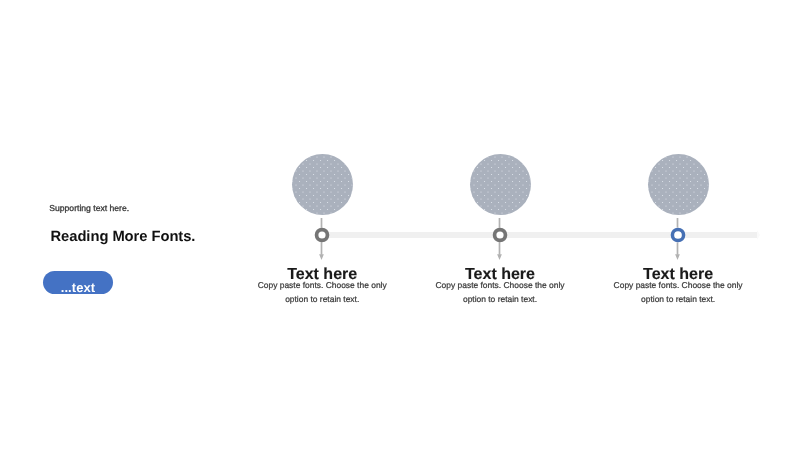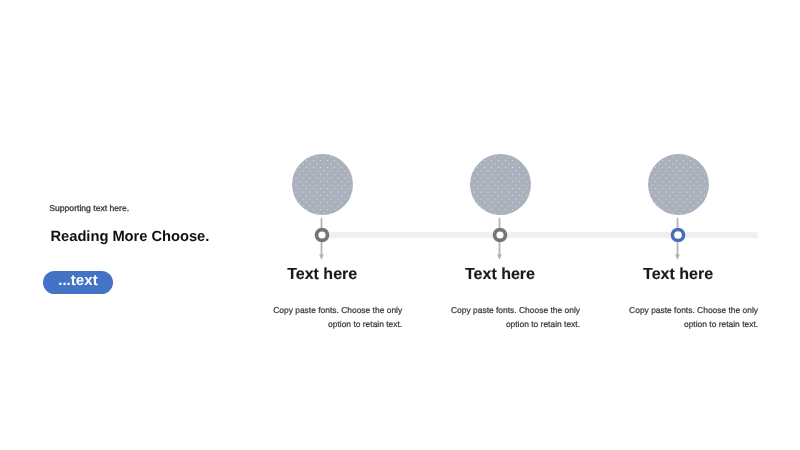--- a/index.html
+++ b/index.html
@@ -47,24 +47,24 @@
   }
   .cta-button {
     position: absolute;
     left: 43.3px;
     top: 271.3px;
     width: 69.3px;
     height: 23px;
     border-radius: 11.5px;
     background: #4472c4;
     display: flex;
-    align-items: flex-start;
+    align-items: flex-end;
     justify-content: center;
     color: #ffffff;
-    font-size: 15px;
+    font-size: 13px;
     font-weight: bold;
     letter-spacing: 0.05px;
     cursor: pointer;
   }
 
   .cta-label { display: block; position: relative; top: 0.9px; }
 
   
   .timeline-bar {
     position: absolute;
@@ -118,40 +118,40 @@
     text-align: center;
     font-size: 16px;
     line-height: 14px;
     font-weight: bold;
     color: #1a1a1a;
     -webkit-text-stroke: 0.12px #1a1a1a;
   }
   .step-desc {
     position: absolute;
     left: -80px;
-    top: 304px;
+    top: 279px;
     width: 160px;
-    text-align: right;
+    text-align: center;
     font-size: 8.45px;
     color: #3a3a3a;
     -webkit-text-stroke: 0.22px #3a3a3a;
     line-height: 13.8px;
   }
 </style>
 </head>
 <body>
 
 <div class="slide" style="background: rgb(255, 255, 255);">
 
   <div class="left-block">
     <div class="supporting-text-wrap">
       <div class="supporting-text">Supporting text here.</div>
     </div>
     <div class="headline" style="color: rgb(17, 17, 17);">
-      <div>Reading More Choose.</div>
+      <div>Reading More Fonts.</div>
     </div>
   </div>
 
   <div class="cta-button" style="background: rgb(68, 114, 196);">
     <span class="cta-label">...text</span>
   </div>
 
   <div class="timeline-bar" style="background: rgb(240, 240, 240);"></div>
   <div class="timeline-bar-head"></div>
 

